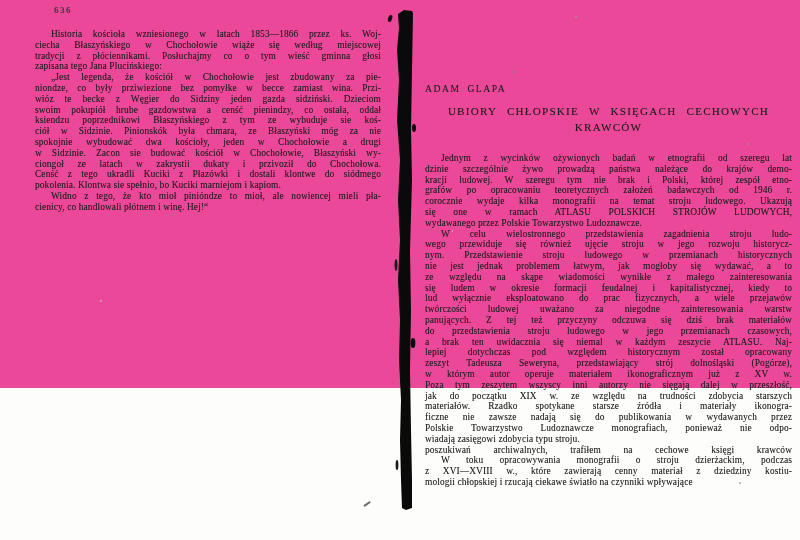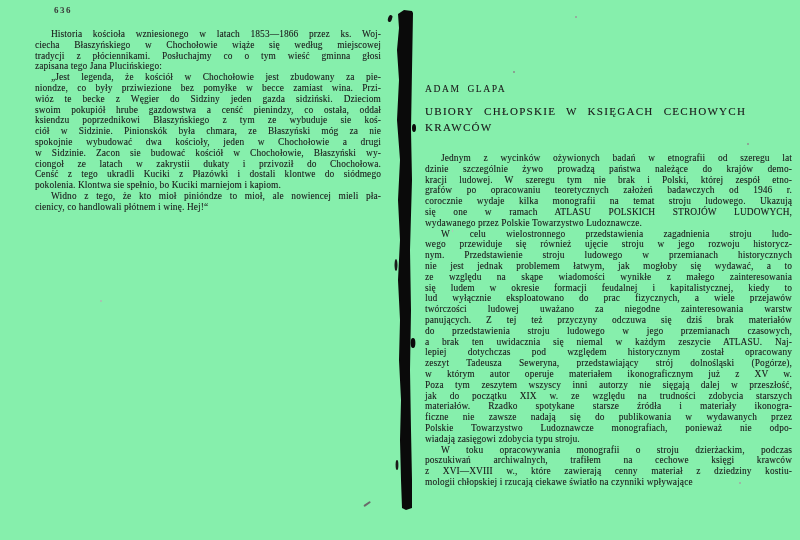--- a/index.html
+++ b/index.html
@@ -2,21 +2,21 @@
 <html><head>
 <meta charset="utf-8">
 <style>
   html,body{margin:0;padding:0;}
   body{
     width:800px;height:540px;overflow:hidden;
     background:#fdfdfb;
     font-family:"Liberation Serif","DejaVu Serif",serif;
     color:#1c1c1c;
   }
-  .scan{position:relative;width:800px;height:540px;background:#86efac;}
+  .scan{position:relative;width:800px;height:388px;background:#ec4899;}
 
   .page-number{
     position:absolute;left:54px;top:5px;
     font-size:9px;letter-spacing:1.5px;color:#3a3a3a;
     font-weight:bold;
   }
 
   .left-page{
     position:absolute;left:35px;top:29px;width:346px;
   }
@@ -31,21 +31,21 @@
     text-shadow:.2px .2px 0 rgba(25,25,25,.35);
   }
   .line.last{text-align-last:left;}
   .line.first{text-indent:16px;}
 
   .author{
     font-size:9.5px;letter-spacing:1.6px;word-spacing:3px;
     text-shadow:.2px .2px 0 rgba(25,25,25,.3);
   }
   .title{
-    margin-top:9px;text-align:left;
+    margin-top:9px;text-align:center;
   }
   .title-line{
     font-size:11px;letter-spacing:1.3px;word-spacing:6px;
     line-height:16px;
     text-shadow:.2px .2px 0 rgba(25,25,25,.35);
   }
   .body-block{margin-top:18px;}
 
   .gutter-svg{position:absolute;left:388px;top:10px;width:30px;height:505px;}
 
@@ -142,22 +142,22 @@
           <div class="line">zeszyt Tadeusza Seweryna, przedstawiający strój dolnośląski (Pogórze),</div>
           <div class="line">w którym autor operuje materiałem ikonograficznym już z XV w.</div>
           <div class="line">Poza tym zeszytem wszyscy inni autorzy nie sięgają dalej w przeszłość,</div>
           <div class="line">jak do początku XIX w. ze względu na trudności zdobycia starszych</div>
           <div class="line">materiałów. Rzadko spotykane starsze źródła i materiały ikonogra-</div>
           <div class="line">ficzne nie zawsze nadają się do publikowania w wydawanych przez</div>
           <div class="line">Polskie Towarzystwo Ludoznawcze monografiach, ponieważ nie odpo-</div>
           <div class="line last">wiadają zasięgowi zdobycia typu stroju.</div>
         </div>
       <div>
+          <div class="line">poszukiwań archiwalnych, trafiłem na cechowe księgi krawców</div>
           <div class="line first">W toku opracowywania monografii o stroju dzierżackim, podczas</div>
-          <div class="line">poszukiwań archiwalnych, trafiłem na cechowe księgi krawców</div>
           <div class="line">z XVI—XVIII w., które zawierają cenny materiał z dziedziny kostiu-</div>
           <div class="line last">mologii chłopskiej i rzucają ciekawe światło na czynniki wpływające</div>
         </div>
     </div>
   </div>
 
   <div class="speck s1"></div>
   <div class="speck s2"></div>
   <div class="speck s3"></div>
   <div class="speck s4"></div>

